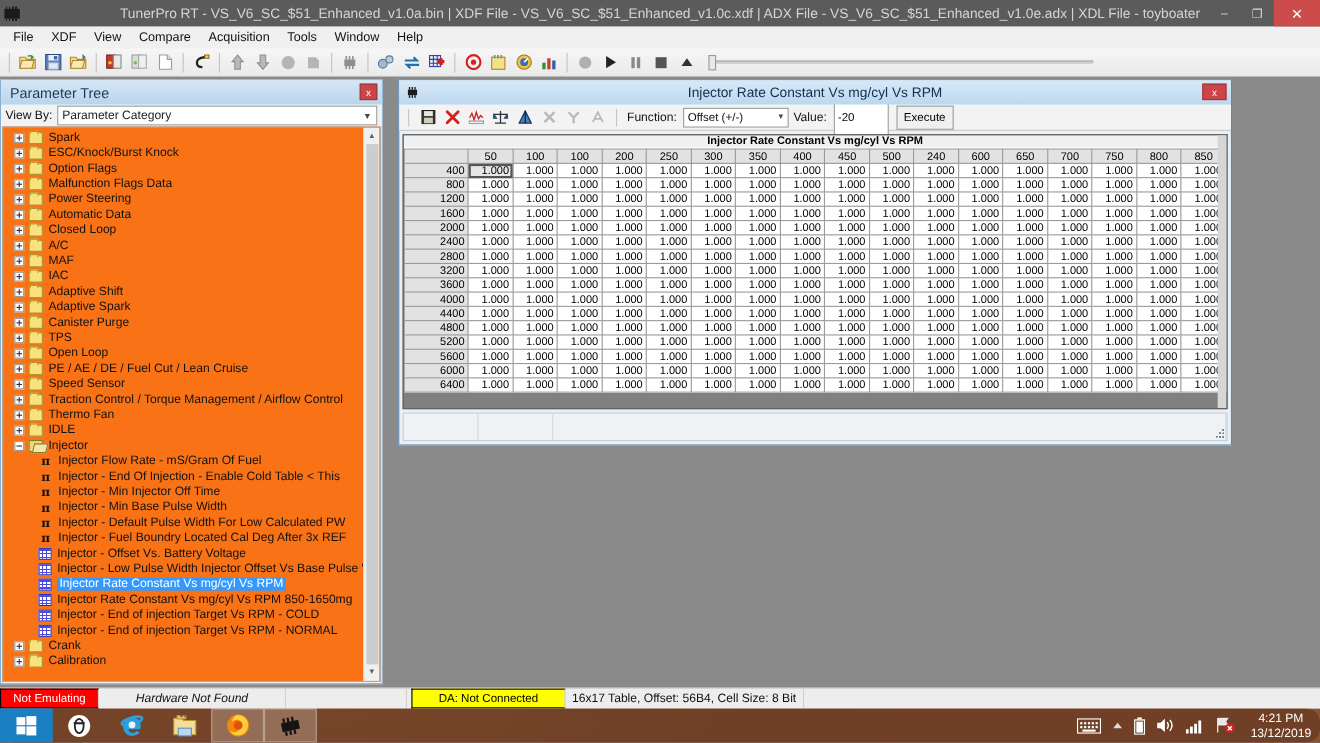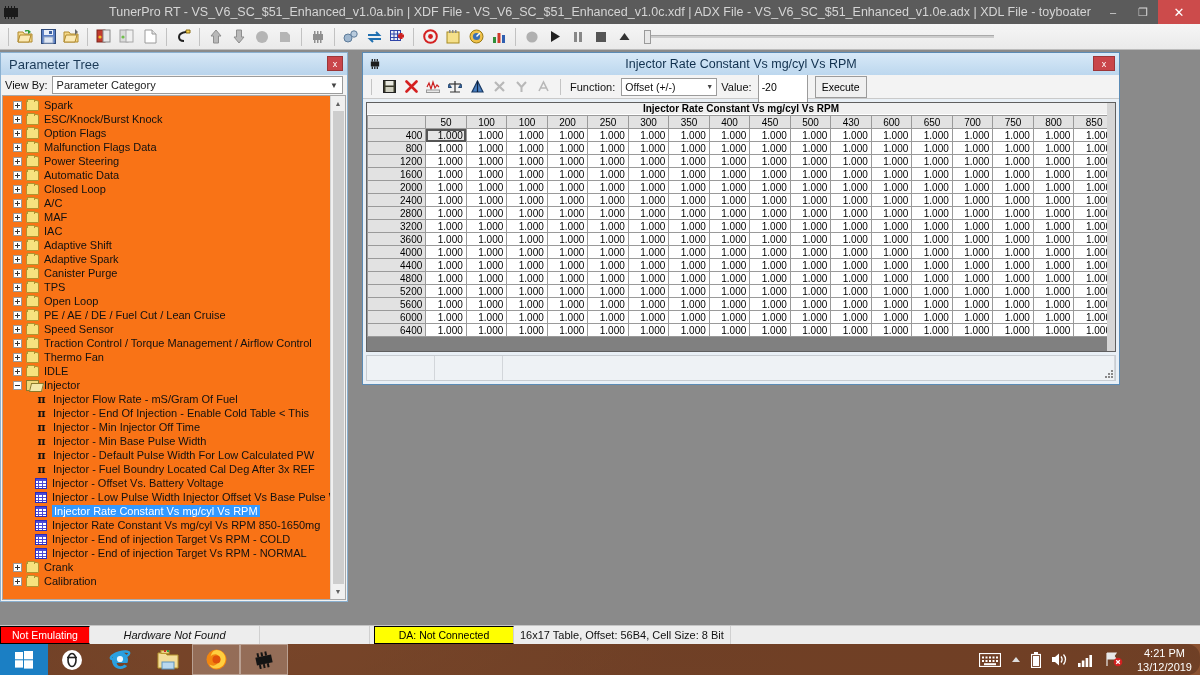--- a/index.html
+++ b/index.html
@@ -389,20 +389,30 @@
       <span class="chip-glyph"></span>
     </div>
     <div id="title-text">TunerPro RT - VS_V6_SC_$51_Enhanced_v1.0a.bin | XDF File - VS_V6_SC_$51_Enhanced_v1.0c.xdf | ADX File - VS_V6_SC_$51_Enhanced_v1.0e.adx | XDL File - toyboater</div>
     <div id="win-buttons">
       <div class="wb">–</div>
       <div class="wb">❐</div>
       <div class="wb close">✕</div>
     </div>
   </div>
 
+  <div id="menubar">
+    <div class="mi">File</div>
+    <div class="mi">XDF</div>
+    <div class="mi">View</div>
+    <div class="mi">Compare</div>
+    <div class="mi">Acquisition</div>
+    <div class="mi">Tools</div>
+    <div class="mi">Window</div>
+    <div class="mi">Help</div>
+  </div>
 
   <div id="toolbar">
     <div class="tb-sep"></div>
     <div class="tb-btn">
       <svg width="17" height="15" viewBox="0 0 17 15">
           <path d="M1 3h5l1.5 2H15v8H1z" fill="#f6d98a" stroke="#b08a2e"></path>
           <path d="M3 6h11l-2 7H1z" fill="#fbe9b4" stroke="#b08a2e"></path>
           <path d="M11 1l3 2-3 2z" fill="#2a9b36"></path>
           <path d="M8 2q4-1 5 1" stroke="#2a9b36" fill="none" stroke-width="1.3"></path>
         </svg>
@@ -844,21 +854,21 @@
                   <th class="colw">50</th>
                   <th class="colw">100</th>
                   <th class="colw">100</th>
                   <th class="colw">200</th>
                   <th class="colw">250</th>
                   <th class="colw">300</th>
                   <th class="colw">350</th>
                   <th class="colw">400</th>
                   <th class="colw">450</th>
                   <th class="colw">500</th>
-                  <th class="colw">430</th>
+                  <th class="colw">240</th>
                   <th class="colw">600</th>
                   <th class="colw">650</th>
                   <th class="colw">700</th>
                   <th class="colw">750</th>
                   <th class="colw">800</th>
                   <th class="colw">850</th>
                 </tr>
               </thead>
             <tbody id="tbody-rows">
                 <tr>

